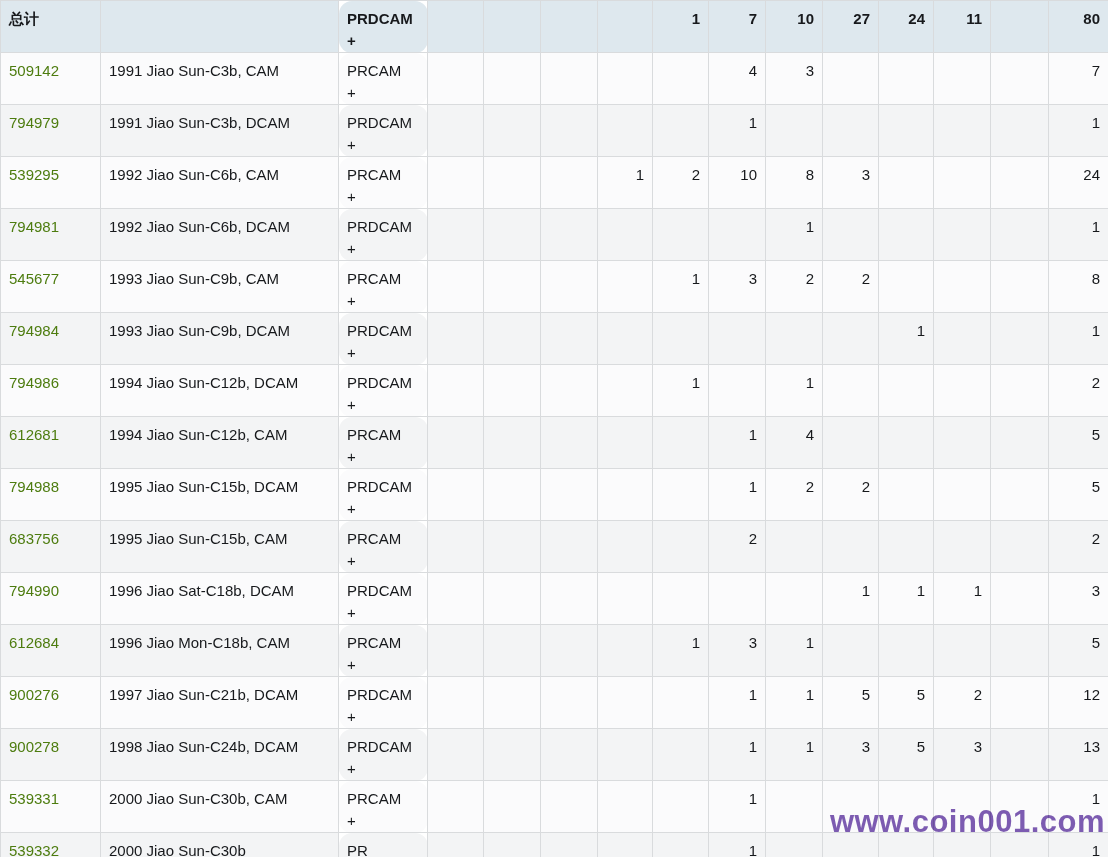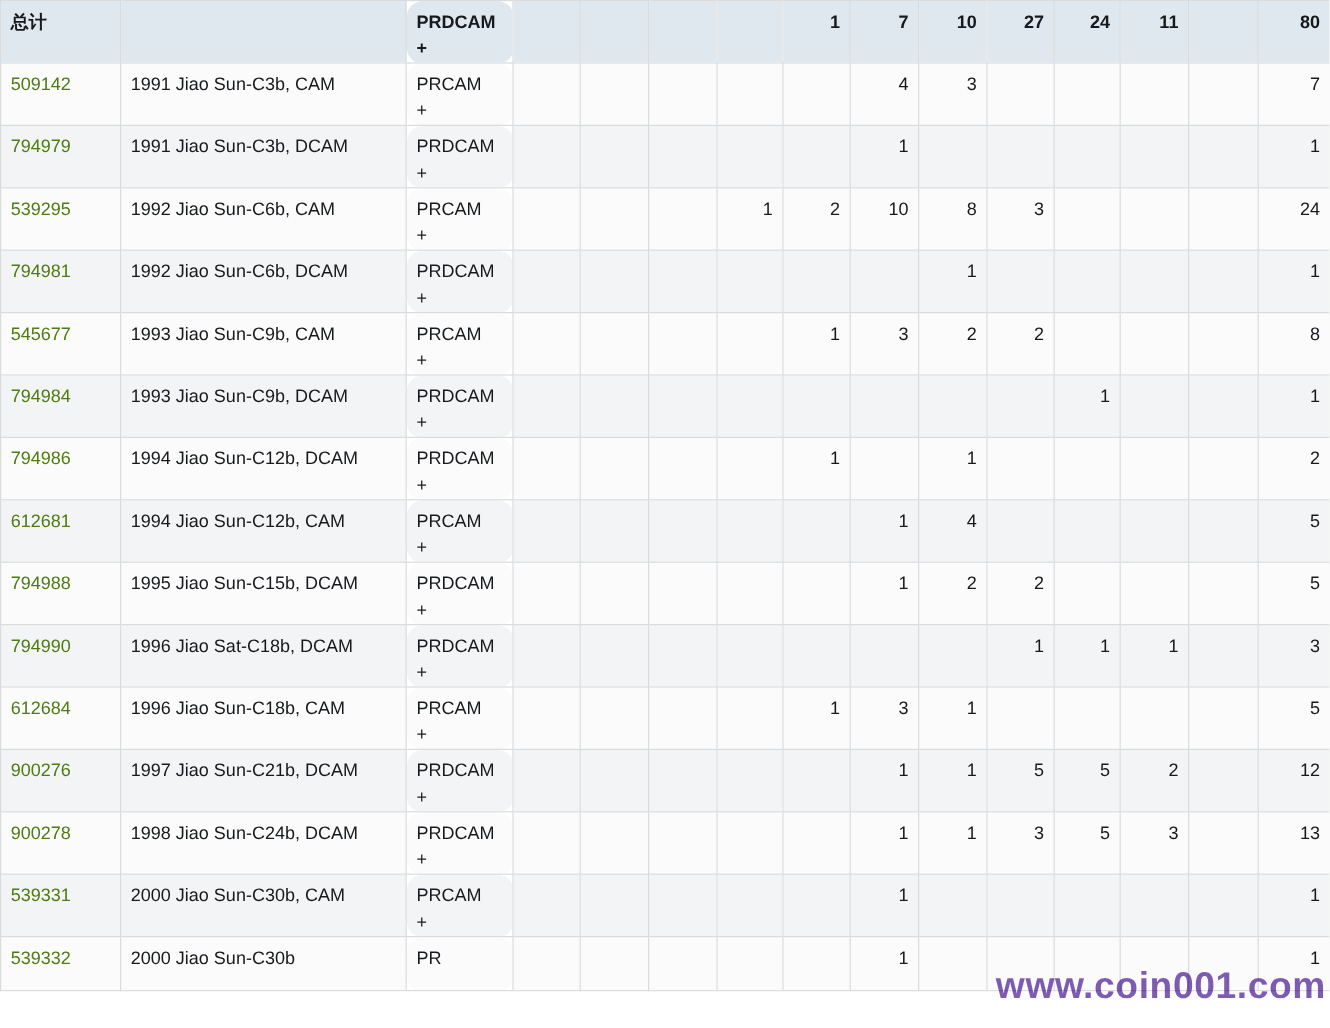--- a/index.html
+++ b/index.html
@@ -277,20 +277,40 @@
           <td class="c-num"></td>
           <td class="c-num">1</td>
           <td class="c-num">2</td>
           <td class="c-num">2</td>
           <td class="c-num"></td>
           <td class="c-num"></td>
           <td class="c-num"></td>
           <td class="c-num c-total">5</td>
         </tr>
         <tr>
+          <td class="c-id"><a href="#">683756</a></td>
+          <td class="c-desc">1995 Jiao Sun-C15b, CAM</td>
+          <td class="c-code">
+            <div>PRCAM</div>
+            <div>+</div>
+          </td>
+          <td class="c-num"></td>
+          <td class="c-num"></td>
+          <td class="c-num"></td>
+          <td class="c-num"></td>
+          <td class="c-num"></td>
+          <td class="c-num">2</td>
+          <td class="c-num"></td>
+          <td class="c-num"></td>
+          <td class="c-num"></td>
+          <td class="c-num"></td>
+          <td class="c-num"></td>
+          <td class="c-num c-total">2</td>
+        </tr>
+        <tr>
           <td class="c-id"><a href="#">794990</a></td>
           <td class="c-desc">1996 Jiao Sat-C18b, DCAM</td>
           <td class="c-code">
             <div>PRDCAM</div>
             <div>+</div>
           </td>
           <td class="c-num"></td>
           <td class="c-num"></td>
           <td class="c-num"></td>
           <td class="c-num"></td>
@@ -298,21 +318,21 @@
           <td class="c-num"></td>
           <td class="c-num"></td>
           <td class="c-num">1</td>
           <td class="c-num">1</td>
           <td class="c-num">1</td>
           <td class="c-num"></td>
           <td class="c-num c-total">3</td>
         </tr>
         <tr>
           <td class="c-id"><a href="#">612684</a></td>
-          <td class="c-desc">1996 Jiao Sun-C18b, CAM</td>
+          <td class="c-desc">1996 Jiao Mon-C18b, CAM</td>
           <td class="c-code">
             <div>PRCAM</div>
             <div>+</div>
           </td>
           <td class="c-num"></td>
           <td class="c-num"></td>
           <td class="c-num"></td>
           <td class="c-num"></td>
           <td class="c-num">1</td>
           <td class="c-num">3</td>

